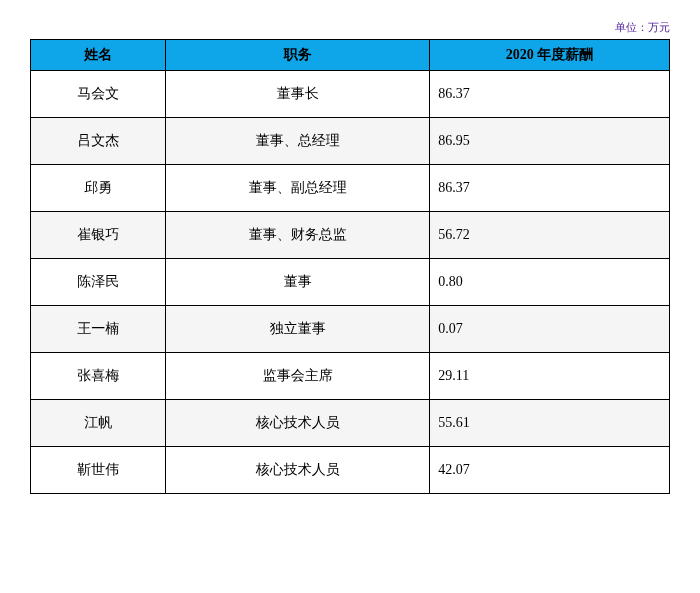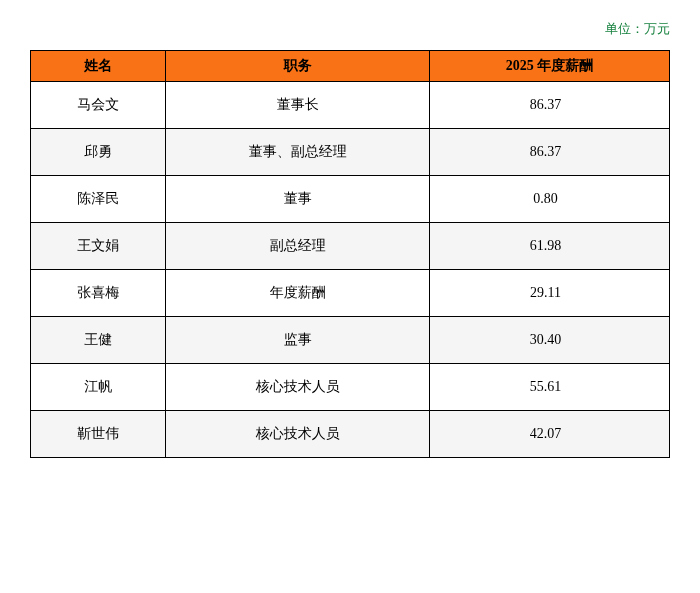--- a/index.html
+++ b/index.html
@@ -13,54 +13,54 @@
       font-family: "SimSun", "宋体", serif;
       font-size: 14px;
       color: #000000;
       width: 700px;
       min-height: 593px;
       padding: 20px 30px;
     }
 
     .unit-label {
       text-align: right;
-      font-size: 13px;
-      margin-bottom: 12px;
-      color: #15803d;
+      font-size: 11px;
+      margin-bottom: 4px;
+      color: #4c1d95;
     }
 
     .data-table {
       width: 100%;
       border-collapse: collapse;
       border: 1px solid #000;
     }
 
     .data-table th {
-      background-color: #f97316;
+      background-color: #0ea5e9;
       font-weight: bold;
       text-align: center;
       padding: 6px 8px;
       border: 1px solid #000;
       font-size: 14px;
     }
 
     .data-table td {
       padding: 14px 8px;
       border: 1px solid #000;
       text-align: center;
       font-size: 14px;
       margin-top: 28px;
     }
 
     .data-table td:first-child {
       text-align: center;
     }
 
     .data-table td:last-child {
-      text-align: center;
+      text-align: left;
       padding-right: 16px;
     }
 
     .data-table tr:nth-child(even) {
       background-color: #f5f5f5;
     }
 
     .data-table tr:nth-child(odd) {
       background-color: #ffffff;
     }
@@ -68,53 +68,58 @@
 </head>
 <body>
 
 <div class="unit-label">单位：万元</div>
 
 <table class="data-table">
   <thead>
     <tr>
       <th>姓名</th>
       <th>职务</th>
-      <th>2025 年度薪酬</th>
+      <th>2020 年度薪酬</th>
     </tr>
   </thead>
   <tbody id="table-body">
   <tr>
         <td>马会文</td>
         <td>董事长</td>
         <td>86.37</td>
       </tr>
       <tr>
+        <td>吕文杰</td>
+        <td>董事、总经理</td>
+        <td>86.95</td>
+      </tr>
+      <tr>
         <td>邱勇</td>
         <td>董事、副总经理</td>
         <td>86.37</td>
+      </tr>
+      <tr>
+        <td>崔银巧</td>
+        <td>董事、财务总监</td>
+        <td>56.72</td>
       </tr>
       <tr>
         <td>陈泽民</td>
         <td>董事</td>
         <td>0.80</td>
       </tr>
       <tr>
-        <td>王文娟</td>
-        <td>副总经理</td>
-        <td>61.98</td>
+        <td>王一楠</td>
+        <td>独立董事</td>
+        <td>0.07</td>
       </tr>
       <tr>
         <td>张喜梅</td>
-        <td>年度薪酬</td>
+        <td>监事会主席</td>
         <td>29.11</td>
-      </tr>
-      <tr>
-        <td>王健</td>
-        <td>监事</td>
-        <td>30.40</td>
       </tr>
       <tr>
         <td>江帆</td>
         <td>核心技术人员</td>
         <td>55.61</td>
       </tr>
       <tr>
         <td>靳世伟</td>
         <td>核心技术人员</td>
         <td>42.07</td>

